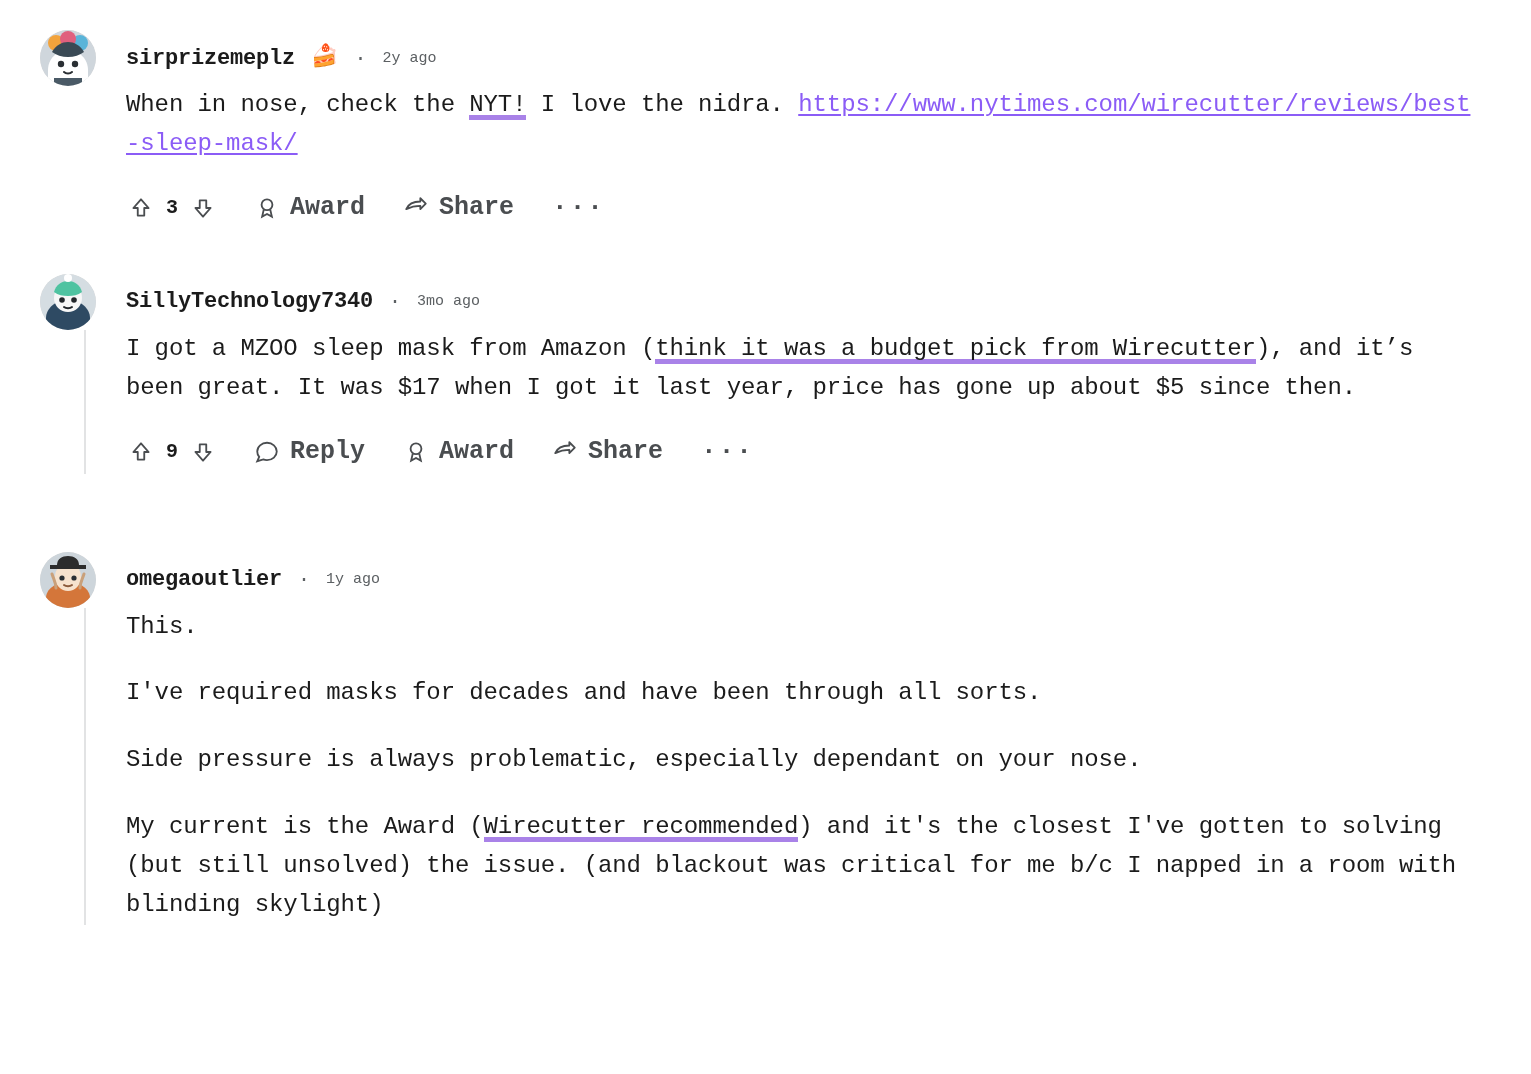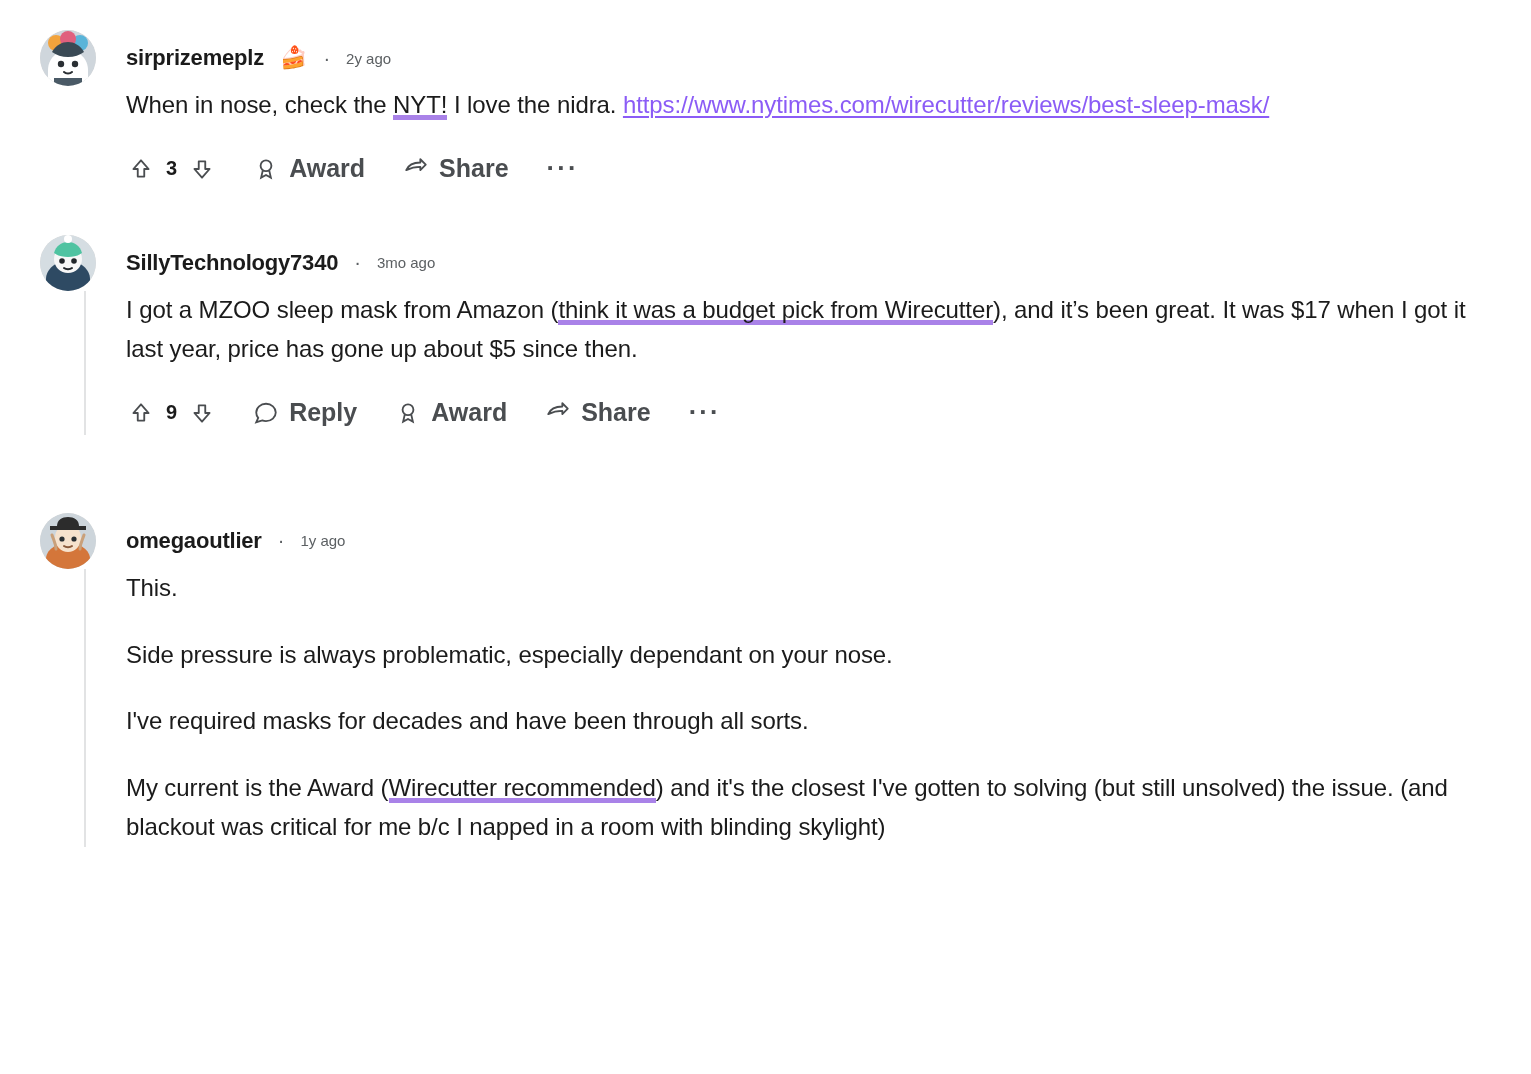--- a/index.html
+++ b/index.html
@@ -13,20 +13,21 @@
     font-family: "Liberation Sans", sans-serif;
     color: #1b1b1b;
     overflow: hidden;
   }
   .page {
     position: relative;
     width: 1531px;
     height: 902px;
     box-sizing: border-box;
     padding: 30px 60px 0 40px;
+    font-family: Liberation Mono, monospace;
   }
 
   
   .comment {
     position: relative;
   }
   .comment-header {
     display: flex;
     align-items: center;
     gap: 10px;
@@ -320,21 +321,21 @@
         </svg>
       </div>
       <span class="username">omegaoutlier</span>
       <span class="dot-sep">·</span>
       <span class="timestamp">1y ago</span>
     </div>
 
     <div class="comment-body">
       <div class="thread-line"></div>
       <p class="ctext">This.</p>
+      <p class="ctext">I've required masks for decades and have been through all sorts.</p>
       <p class="ctext">Side pressure is always problematic, especially dependant on your nose.</p>
-      <p class="ctext">I've required masks for decades and have been through all sorts.</p>
       <p class="ctext">
         <span>My current is the Award (</span><span class="hl hl-thick">Wirecutter recommended</span><span>) and it's the closest I've gotten to solving (but still unsolved) the issue. (and blackout was critical for me b/c I napped in a room with blinding skylight)</span>
       </p>
     </div>
   </div>
 
 </div>
 
 </body></html>

